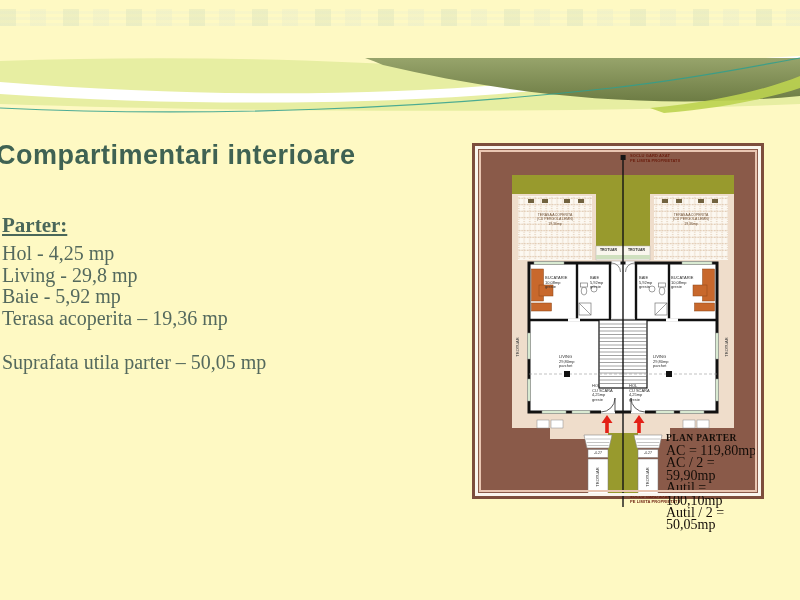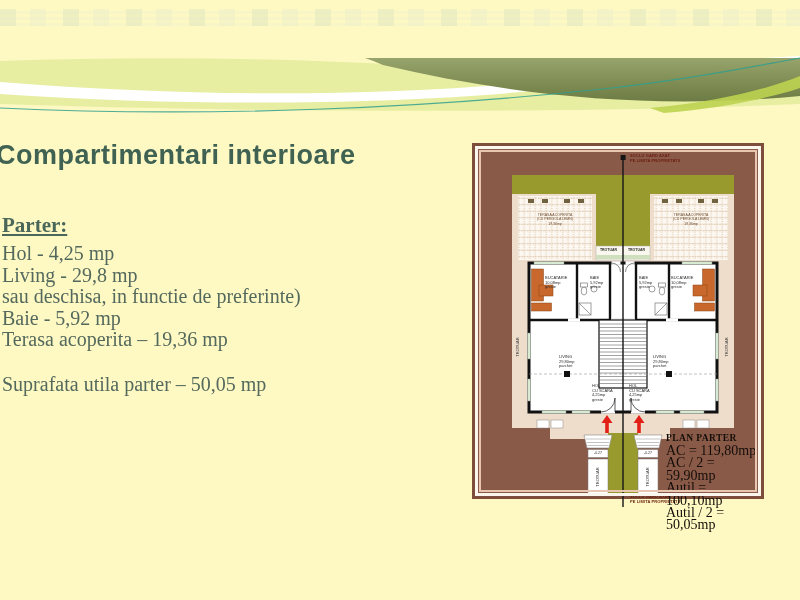--- a/index.html
+++ b/index.html
@@ -78,21 +78,20 @@
     <path d="M650,53 C720,47 770,33 800,21 L800,33 C770,43 722,53 664,58 Z" fill="#bdd350" opacity=".9"></path>
     <path d="M0,53 C210,63 430,53 612,33 C700,23 755,11 800,3" stroke="#2f9f8e" stroke-width="1.2" fill="none" opacity=".85"></path>
   </svg>
 
   <div class="page-title">Compartimentari interioare</div>
 
   <div class="body-block">
     <div class="body-heading">Parter:</div>
     <div class="body-line">Hol - 4,25 mp</div>
     <div class="body-line">Living - 29,8 mp</div>
-    <div class="body-line">sau deschisa, in functie de preferinte)</div>
     <div class="body-line">Baie - 5,92 mp</div>
     <div class="body-line">Terasa acoperita – 19,36 mp</div>
     <div class="body-summary">Suprafata utila parter – 50,05 mp</div>
   </div>
 
   <div class="plan">
     <div class="frame-outer"></div>
 
     <svg class="plan-svg" viewBox="0 0 292 380">
       <defs>

